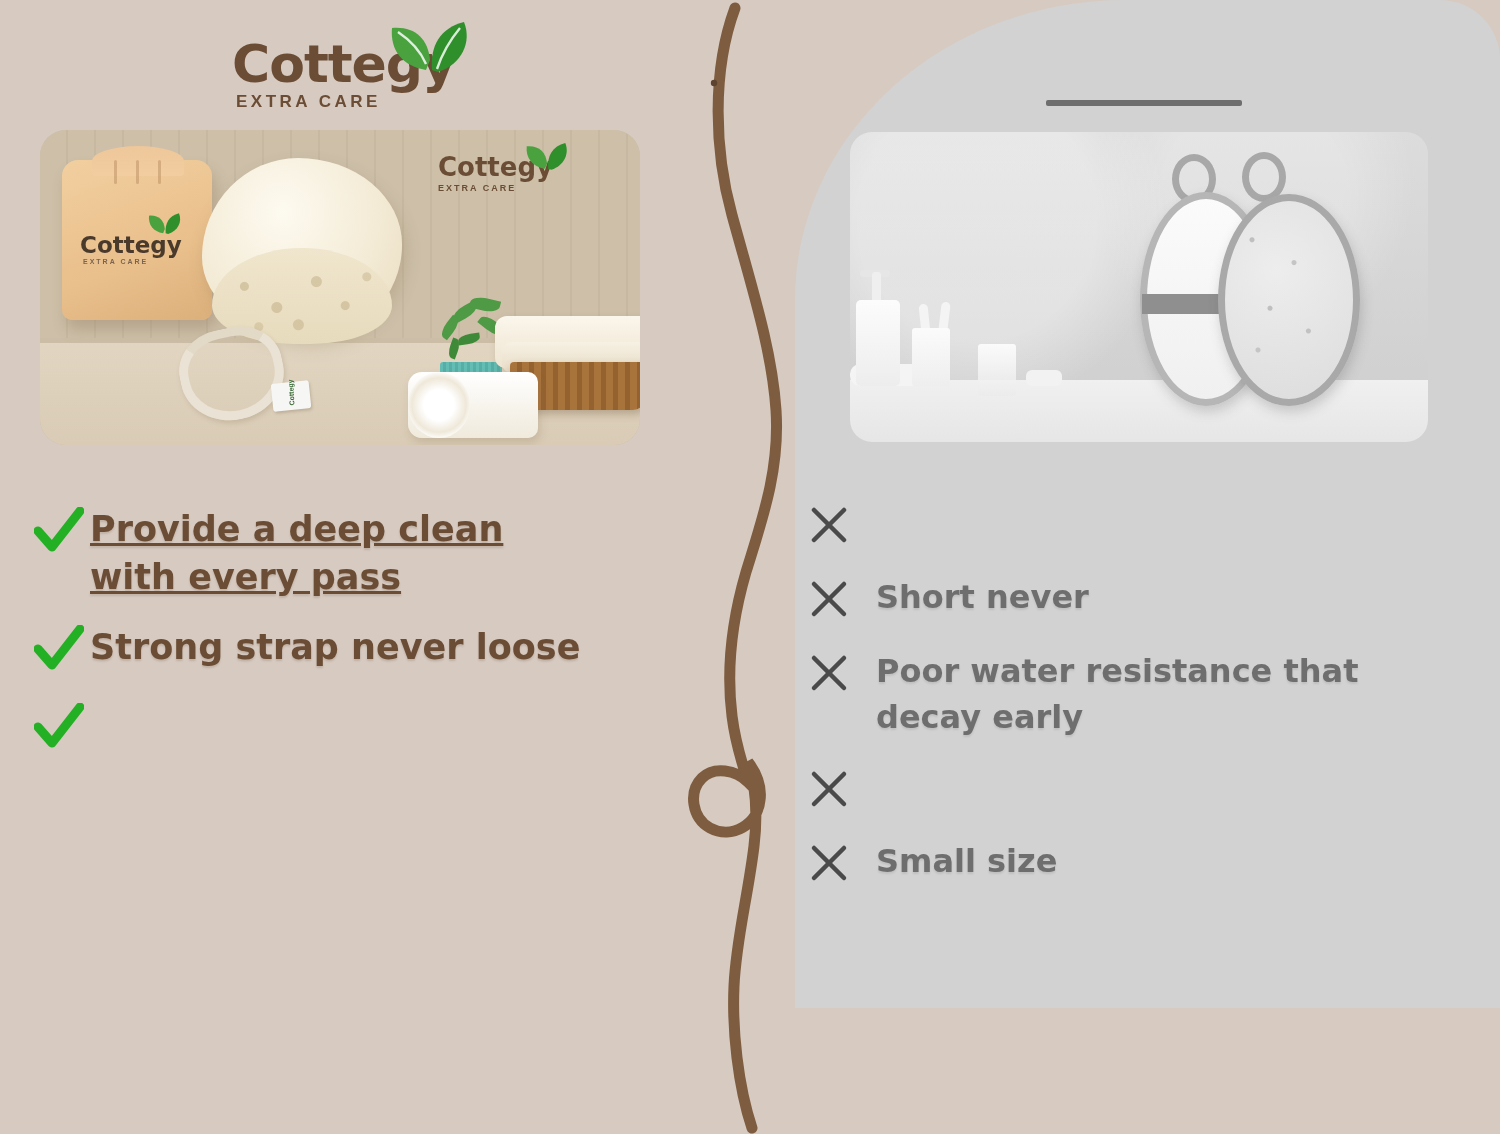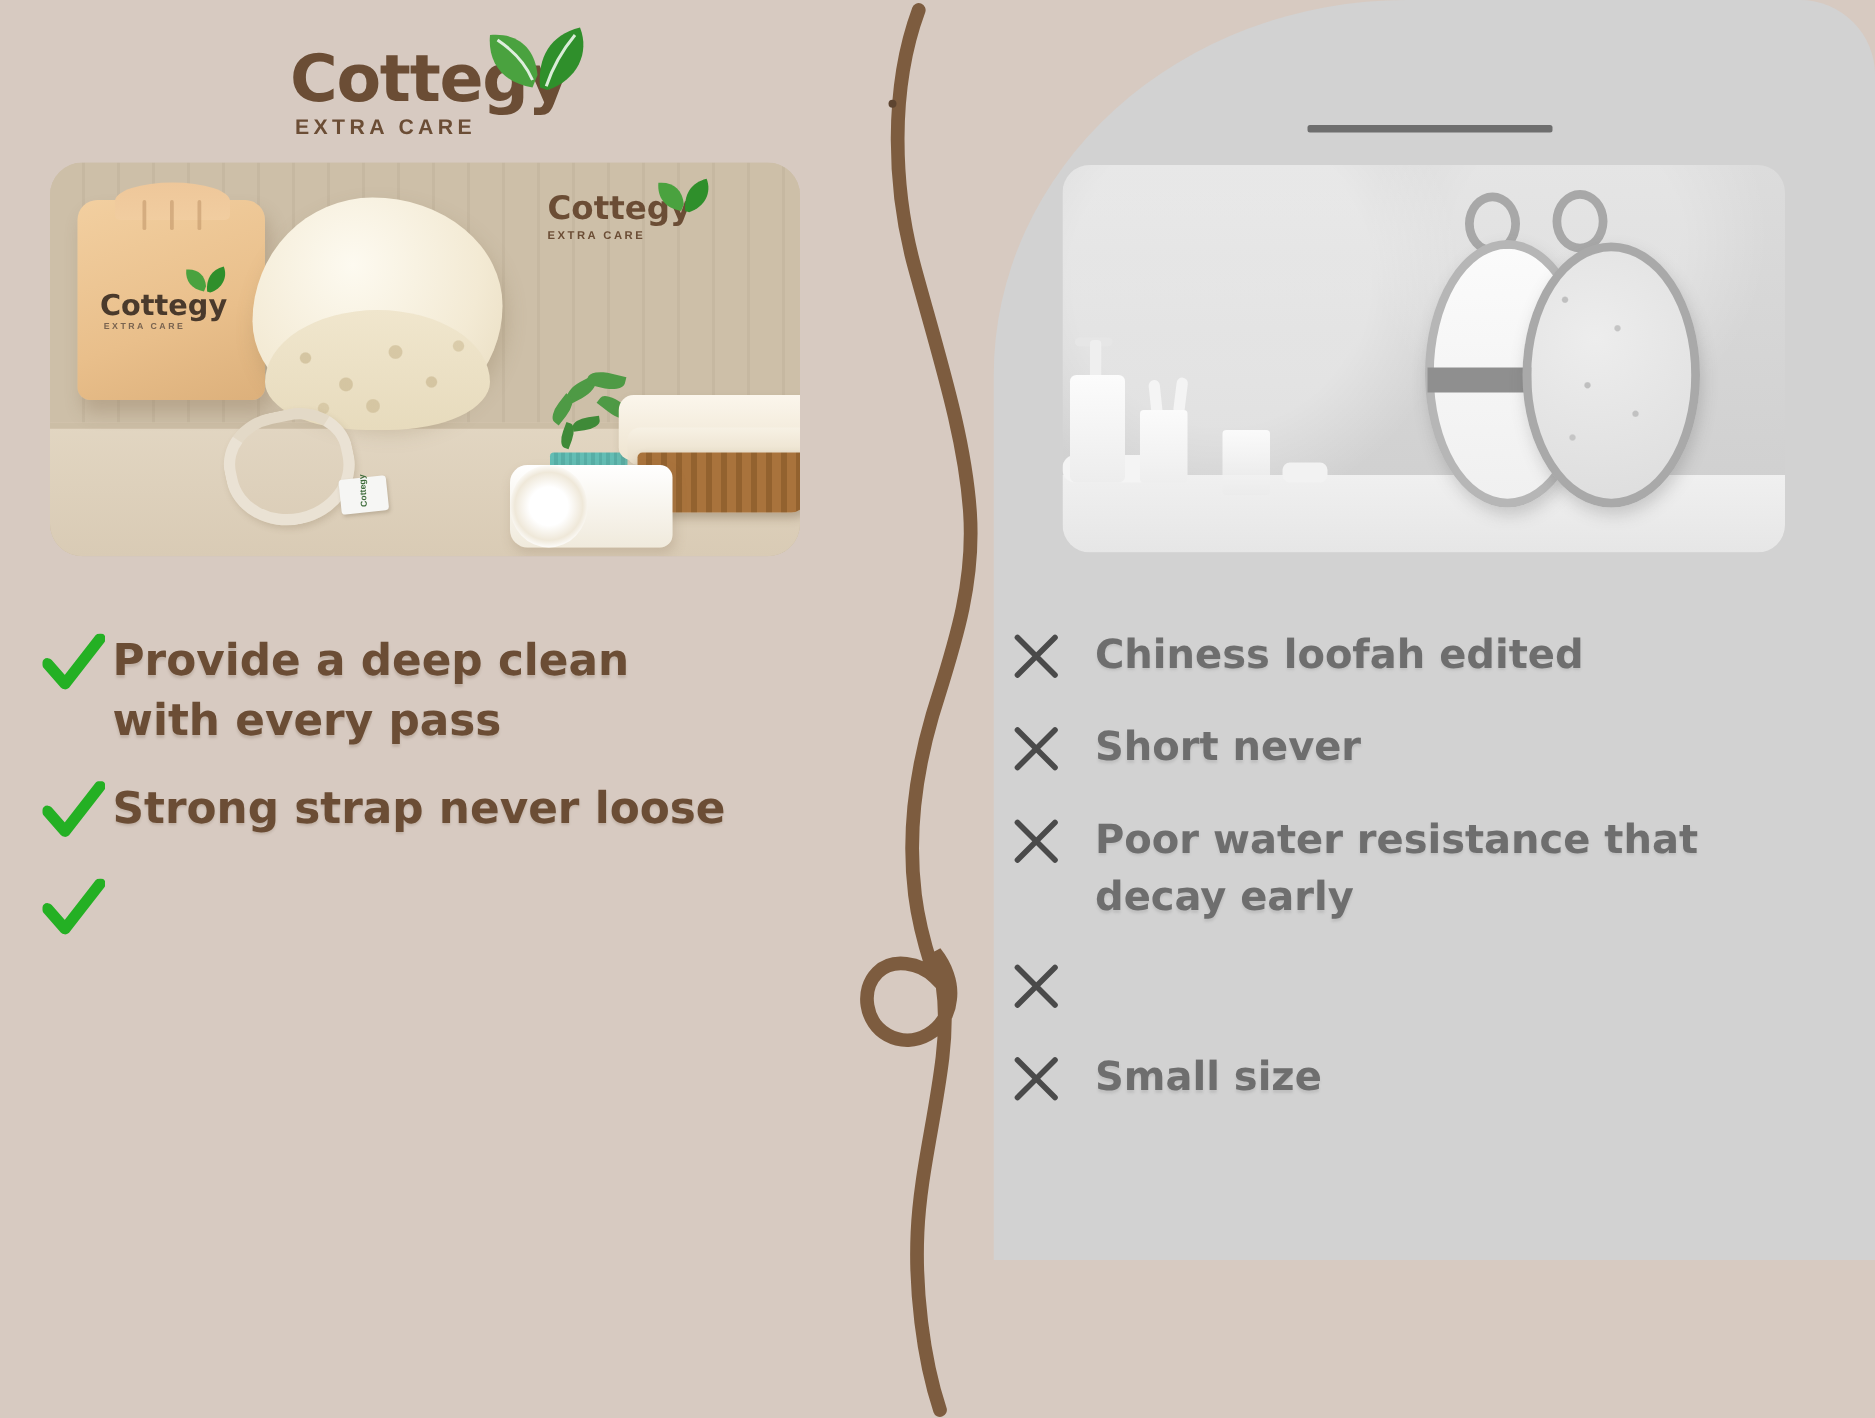--- a/index.html
+++ b/index.html
@@ -296,21 +296,21 @@
   <div class="list-left">
 
 
 
     <div class="row row-l" style="margin-bottom:22px;">
       <span class="check">
         <svg width="50" height="46" viewBox="0 0 50 46">
             <path d="M4 24 L18 40 L46 4" stroke="#24b024" stroke-width="9" fill="none" stroke-linecap="round" stroke-linejoin="round"></path>
           </svg>
       </span>
-      <span class="txt-l" style="white-space:pre-line;">Provide a deep clean
+      <span class="txt-l" style="white-space:pre-line;text-decoration:underline;">Provide a deep clean
 with every pass</span>
     </div>
 
     <div class="row row-l">
       <span class="check">
         <svg width="50" height="46" viewBox="0 0 50 46">
             <path d="M4 24 L18 40 L46 4" stroke="#24b024" stroke-width="9" fill="none" stroke-linecap="round" stroke-linejoin="round"></path>
           </svg>
       </span>
       <span class="txt-l">Strong strap never loose</span>
@@ -328,21 +328,20 @@
 
   <div class="list-right">
 
     <div class="row row-r">
       <span class="xmark">
         <svg width="42" height="42" viewBox="0 0 42 42">
           <path d="M6 6 C14 14 28 28 36 36" stroke="#4a4a4a" stroke-width="4.5" stroke-linecap="round" fill="none"></path>
           <path d="M36 6 C28 14 14 28 6 36" stroke="#4a4a4a" stroke-width="4.5" stroke-linecap="round" fill="none"></path>
         </svg>
       </span>
-      <span class="txt-r">Chiness loofah edited</span>
     </div>
 
     <div class="row row-r">
       <span class="xmark">
         <svg width="42" height="42" viewBox="0 0 42 42">
           <path d="M6 6 C14 14 28 28 36 36" stroke="#4a4a4a" stroke-width="4.5" stroke-linecap="round" fill="none"></path>
           <path d="M36 6 C28 14 14 28 6 36" stroke="#4a4a4a" stroke-width="4.5" stroke-linecap="round" fill="none"></path>
         </svg>
       </span>
       <span class="txt-r">Short never</span>

